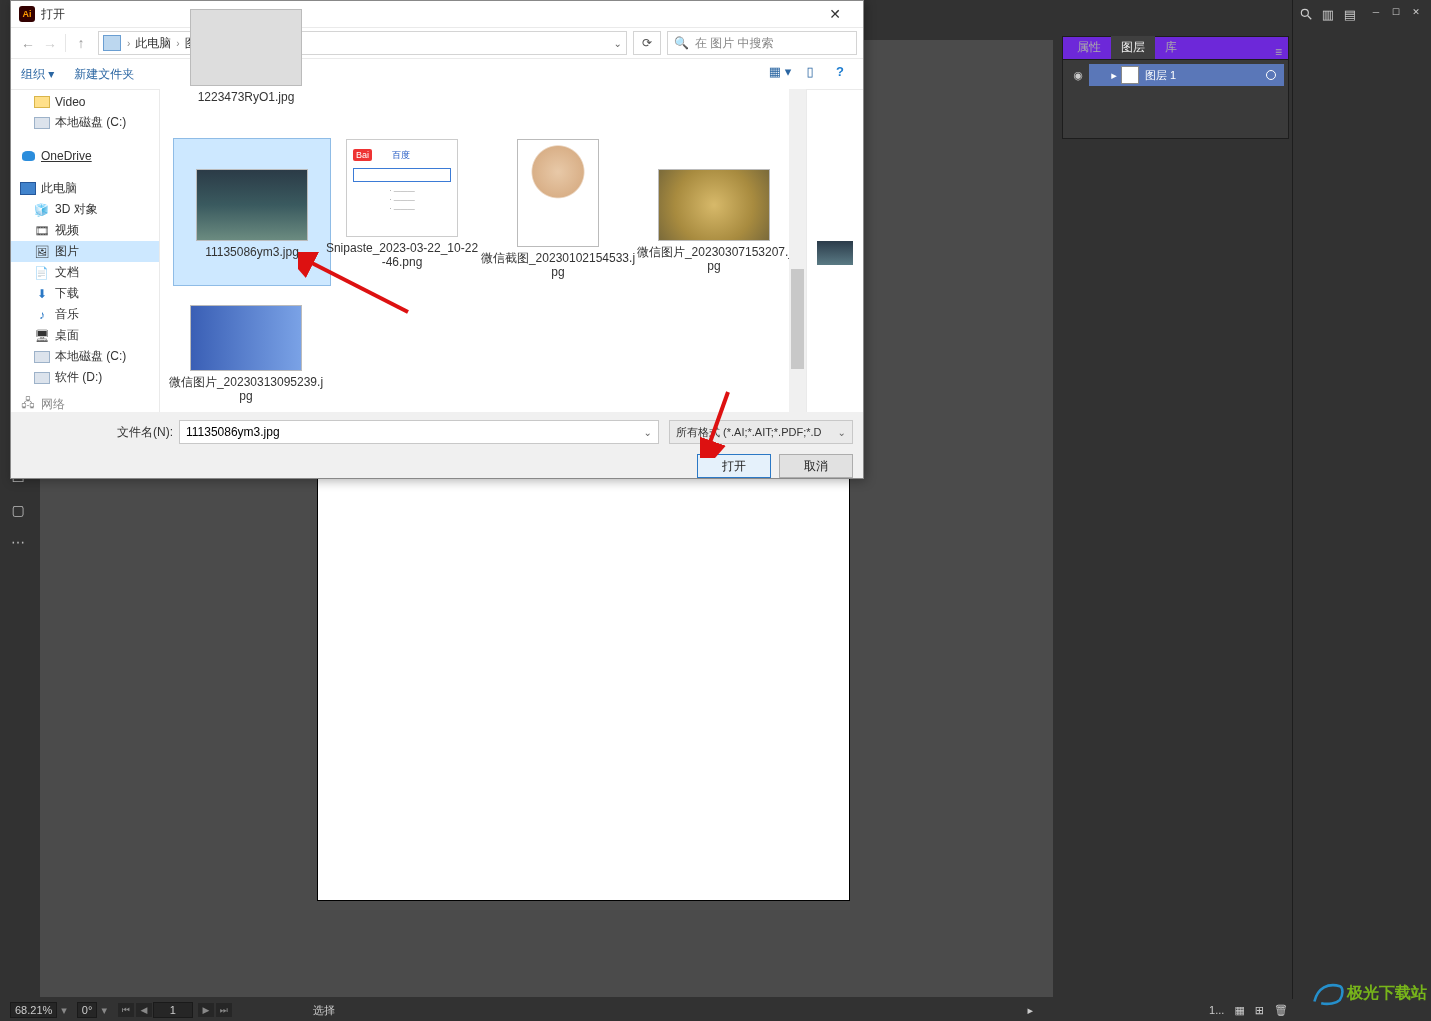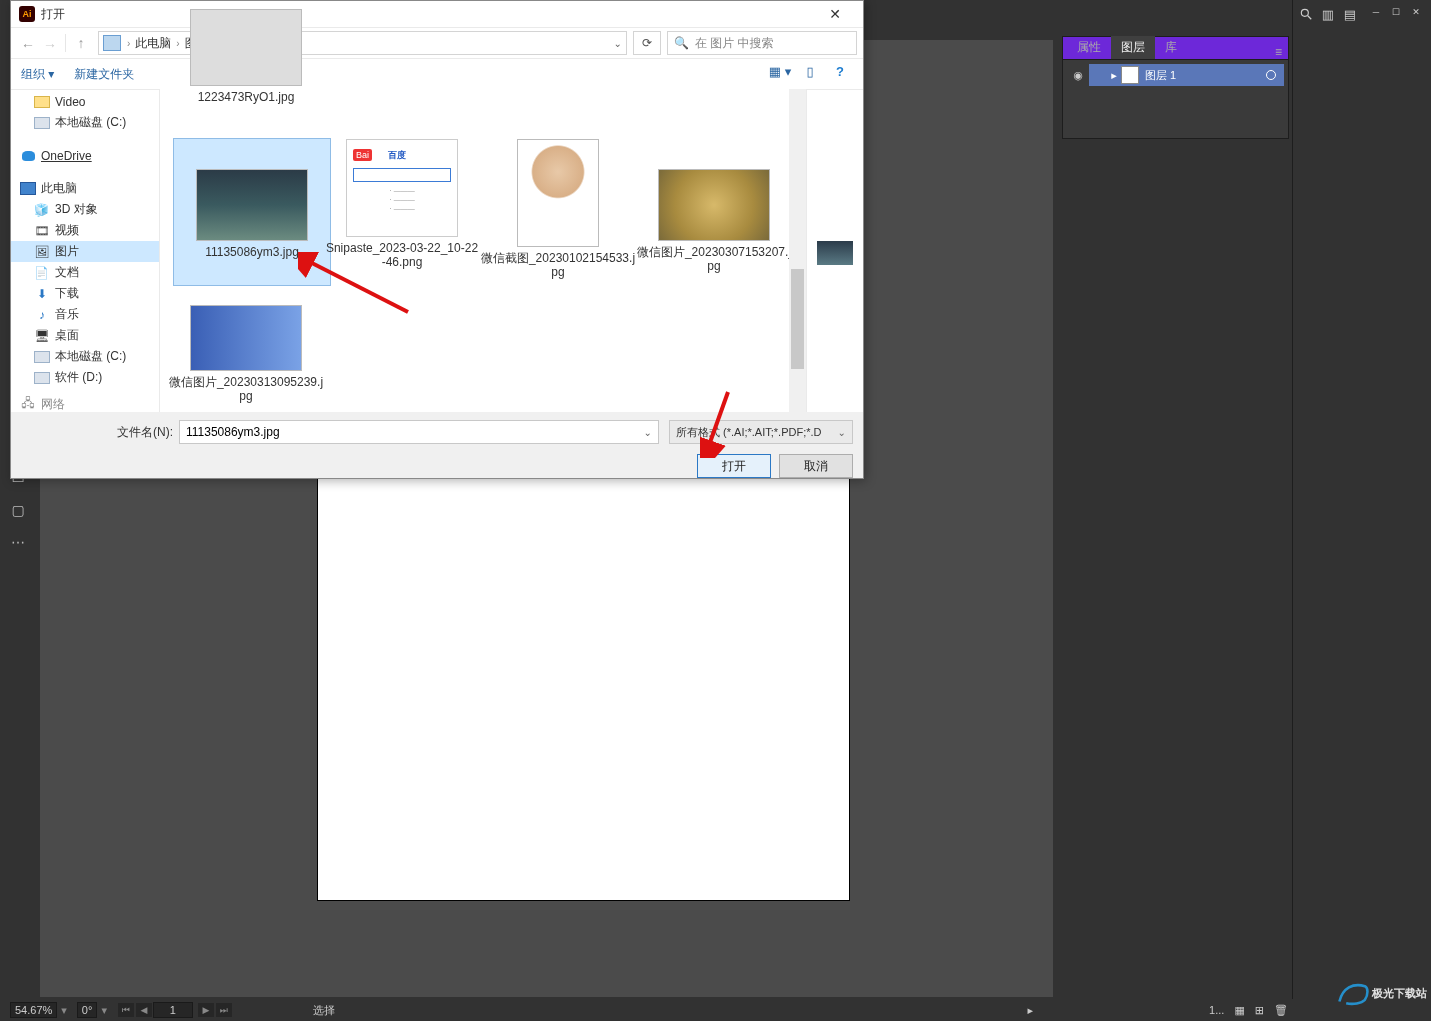--- a/index.html
+++ b/index.html
@@ -28,21 +28,21 @@
 .panel .tab.active{background:#3f3f3f;color:#eee;}
 .panel .tabs .more{margin-left:auto;color:#aaa;padding-right:6px;}
 .panel .body{height:70px;background:#3a3a3a;padding:4px;}
 .panel .layerrow{height:22px;display:flex;align-items:center;background:#5a77b8;color:#fff;font-size:11px;}
 .panel .layerrow .eye{width:22px;text-align:center;background:#3a3a3a;color:#ccc;height:22px;line-height:22px;margin-right:2px;}
 .panel .layerrow .lock{width:16px;}
 .panel .layerrow .caret{width:14px;text-align:center;}
 .panel .layerrow .thumb{width:16px;height:16px;background:#fff;margin-right:6px;border:1px solid #888;}
 .panel .layerrow .dot{margin-left:auto;margin-right:8px;width:8px;height:8px;border-radius:50%;border:1px solid #fff;}
 
-.wm{position:absolute;right:4px;bottom:14px;color:#ffffff;font-size:11px;font-weight:bold;opacity:.85;display:flex;align-items:center;}
+.wm{position:absolute;right:4px;bottom:14px;color:#84cc16;font-size:16px;font-weight:bold;opacity:.85;display:flex;align-items:center;}
 .wm svg{margin-right:2px;}
 
 .dlg{position:absolute;left:10px;top:0;width:852px;height:477px;background:#fff;border:1px solid #888;box-shadow:2px 2px 10px rgba(0,0,0,.3);}
 .dlg-title{height:26px;display:flex;align-items:center;padding:0 8px;font-size:12px;color:#333;}
 .dlg-title .aiic{width:16px;height:16px;background:#330000;border-radius:3px;color:#ff9a00;font-size:9px;font-weight:bold;display:flex;align-items:center;justify-content:center;margin-right:6px;}
 .dlg-title .tspacer{flex:1;}
 .dlg-title .wclose{width:40px;height:26px;text-align:center;font-size:14px;line-height:26px;color:#333;}
 .dlg-nav{height:30px;border-top:1px solid #eaeaea;border-bottom:1px solid #eaeaea;display:flex;align-items:center;padding:0 6px;}
 .dlg-nav .nbtn{width:22px;height:22px;color:#999;text-align:center;font-size:14px;line-height:22px;}
 .dlg-nav .sep{width:1px;height:18px;background:#e6e6e6;margin:0 4px;}
@@ -104,21 +104,21 @@
   <div class="ai-canvas">
     <div class="ai-artboard"></div>
   </div>
   <div class="ai-leftstrip">
     <div class="ic">▭</div>
     <div class="ic">▢</div>
     <div class="ic">⋯</div>
   </div>
   <div class="ai-statusbar">
     <div class="cell">
-        <span class="dd">54.67%</span>
+        <span class="dd">68.21%</span>
         <span style="color:#888;">▾</span>
       </div>
     <div class="cell">
         <span class="dd">0°</span>
         <span style="color:#888;">▾</span>
       </div>
     <div class="cell">
       <div class="navbtn">⏮</div>
       <div class="navbtn">◀</div>
       <span class="dd" style="width:30px;text-align:center;">1</span>
@@ -301,22 +301,22 @@
             <div class="cap">1223473RyO1.jpg</div>
           </div>
 
         <div class="item sel" style="left:14px;top:50px;height:146px;">
           <div class="th" style="height:70px;margin-top:30px;background:linear-gradient(180deg,#2b3b47 0%,#3a5a5f 50%,#6b8b80 100%);"></div>
           <div class="cap">11135086ym3.jpg</div>
         </div>
         <div class="item" style="left:164px;top:50px;">
           <div class="th" style="height:96px;background:#fff;border:1px solid #ccc;position:relative;">
             <div style="position:absolute;left:6px;top:6px;right:6px;height:18px;background:#fff;font-size:9px;display:flex;align-items:center;">
-                <span style="background:#e33;color:#fff;padding:1px 3px;margin-right:16px;border-radius:2px;">Bai</span>
-                <span style="color:#2259c3;font-weight:bold;">百度</span>
+                <span style="background:#e33;color:#fff;padding:1px 3px;margin-right:2px;border-radius:2px;">Bai</span>
+                <span style="color:#2259c3;font-weight:normal;margin-left:18px;">百度</span>
               </div>
             <div style="position:absolute;left:6px;top:28px;right:6px;height:12px;border:1px solid #3b7bd6;"></div>
             <div style="position:absolute;left:6px;top:46px;right:6px;font-size:7px;color:#999;line-height:9px;">· ———<br>· ———<br>· ———</div>
           </div>
           <div class="cap">Snipaste_2023-03-22_10-22-46.png</div>
         </div>
         <div class="item" style="left:320px;top:50px;">
           <div class="th" style="width:80px;height:106px;background:radial-gradient(circle at 50% 30%,#e8c9a8 0%,#d9b088 30%,#fff 32%,#fff 100%);"></div>
           <div class="cap">微信截图_20230102154533.jpg</div>
         </div>

